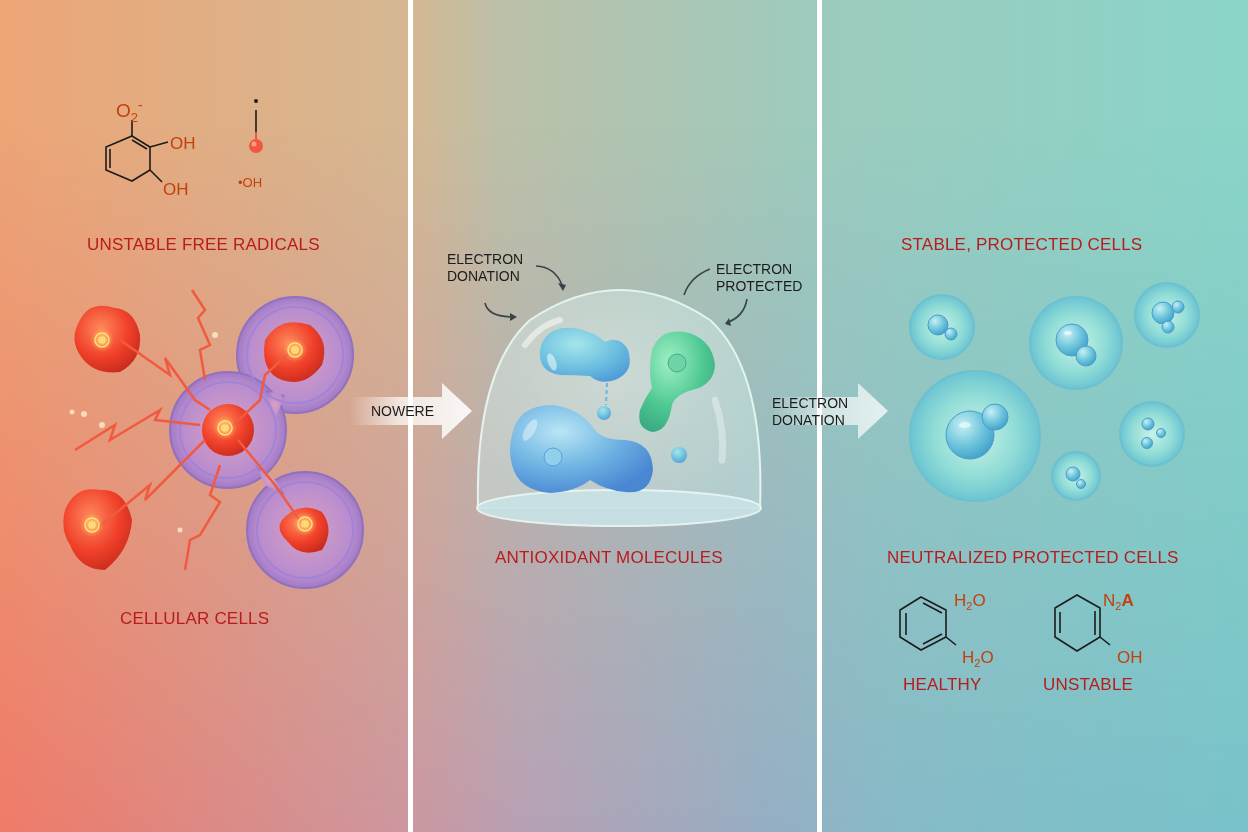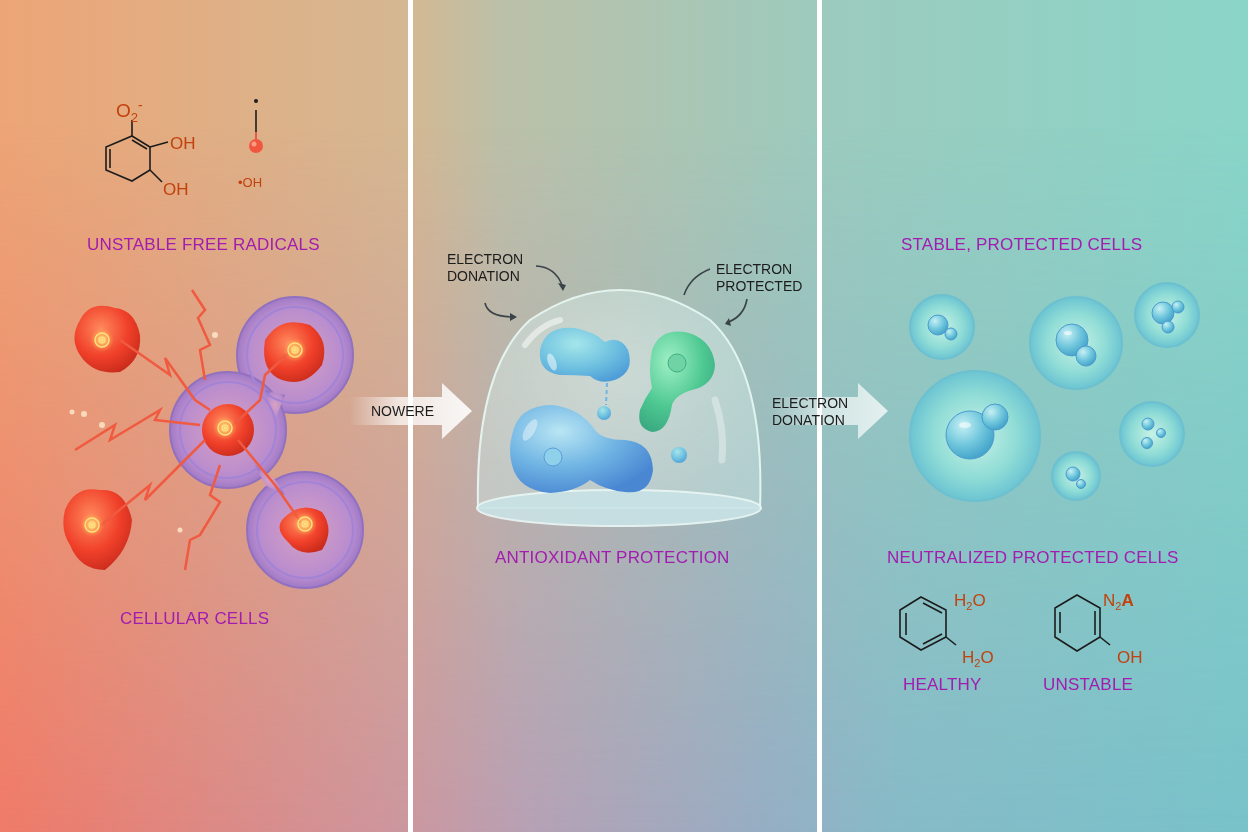--- a/index.html
+++ b/index.html
@@ -6,21 +6,21 @@
   body{width:1248px;height:832px;overflow:hidden;position:relative;font-family:"Liberation Sans",sans-serif;color:#1a1a1a;}
   .bg{position:absolute;inset:0;
     background:
       linear-gradient(180deg, rgba(255,255,255,0) 0%, rgba(0,0,0,0) 100%),
       linear-gradient(90deg,#eda576 0%,#d4b893 33%,#bcc0a8 40%,#9ccbbe 66%,#8ad5c8 100%);}
   .bg2{position:absolute;inset:0;
     background:linear-gradient(90deg,#ef7a68 0%,#cb97a0 33%,#b7a0b4 42%,#95aec4 62%,#86bac7 72%,#78c2c9 100%);
     -webkit-mask-image:linear-gradient(180deg,transparent 0%,transparent 15%,#000 100%);
     mask-image:linear-gradient(180deg,transparent 0%,transparent 15%,#000 100%);}
   .divider{position:absolute;top:0;width:5px;height:832px;background:#fff;}
-  .label{position:absolute;font-size:17px;letter-spacing:0.2px;color:#a21caf;white-space:nowrap;}
+  .label{position:absolute;font-size:17px;letter-spacing:0.2px;color:#b91c1c;white-space:nowrap;}
   .chem{position:absolute;font-size:17px;color:#c2410c;}
   svg{position:absolute;overflow:visible;}
   .arrow-label{position:absolute;font-size:14px;line-height:17px;color:#1c1c1c;}
 </style>
 </head>
 <body>
 
 <div class="bg"></div>
 <div class="bg2"></div>
 
@@ -208,21 +208,21 @@
     <circle cx="207" cy="83" r="9" fill="#6fd3a6" stroke="#3fae83" stroke-width="1"></circle>
 
     <path d="M42,155 Q48,125 82,125 Q110,128 125,150 Q132,160 155,160 Q182,162 183,190 Q180,215 155,212 Q135,210 120,200 Q105,212 80,213 Q48,210 42,185 Q38,170 42,155 Z" fill="url(#blueblob)"></path>
     <circle cx="83" cy="177" r="9" fill="#8fd0ea" stroke="#5a9dd8" stroke-width="1"></circle>
     <circle cx="209" cy="175" r="8" fill="url(#tealblob)"></circle>
 
     <ellipse cx="82" cy="82" rx="4" ry="9" fill="#ffffff" opacity="0.5" transform="rotate(-20 82 82)"></ellipse>
     <ellipse cx="60" cy="150" rx="5" ry="12" fill="#ffffff" opacity="0.4" transform="rotate(30 60 150)"></ellipse>
   </svg>
 
-  <div class="label" style="left:495px;top:548px">ANTIOXIDANT PROTECTION</div>
+  <div class="label" style="left:495px;top:548px">ANTIOXIDANT MOLECULES</div>
 </div>
 
 <div>
   <svg style="left:770px;top:383px" width="118" height="56" viewBox="0 0 118 56">
     <defs>
       <linearGradient id="arr2" x1="0" x2="1">
         <stop offset="0%" stop-color="#ffffff" stop-opacity="0"></stop>
         <stop offset="45%" stop-color="#ffffff" stop-opacity="0.55"></stop>
         <stop offset="100%" stop-color="#ffffff" stop-opacity="0.75"></stop>
       </linearGradient>

